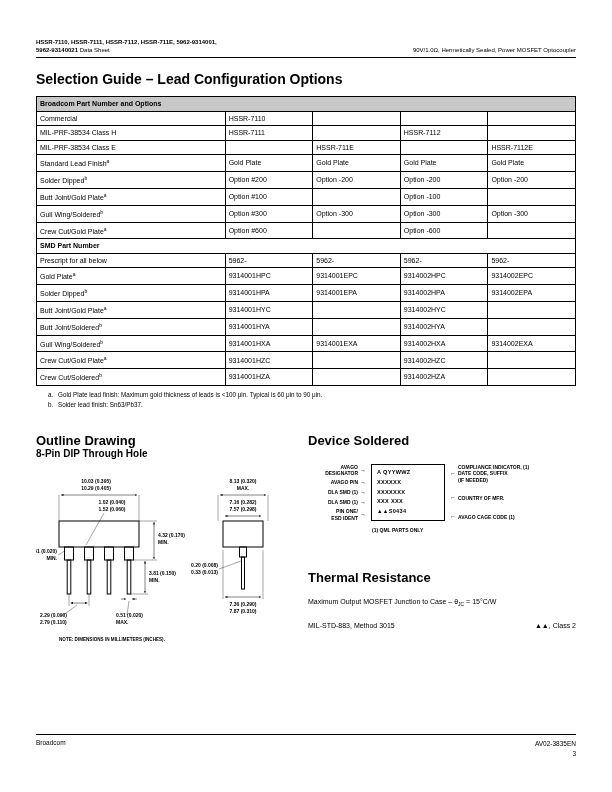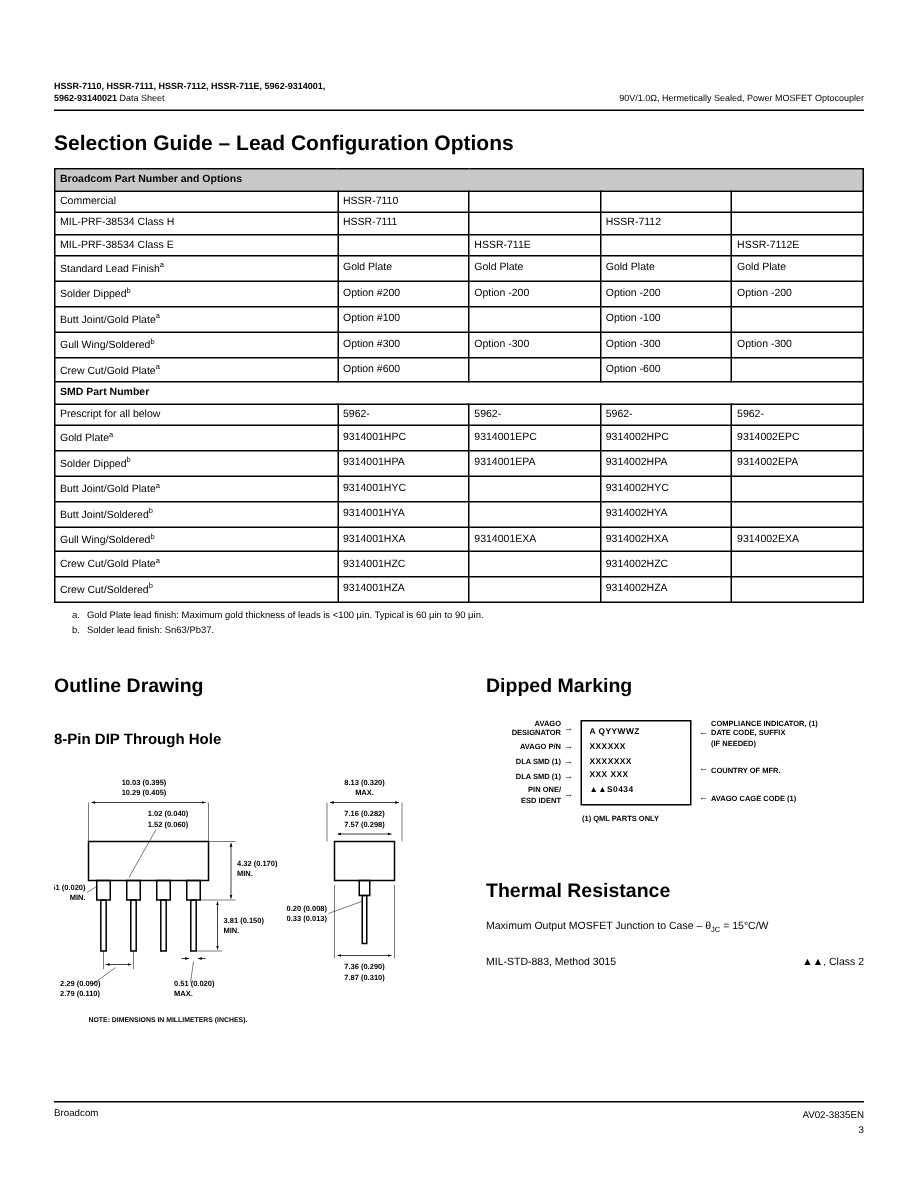--- a/index.html
+++ b/index.html
@@ -1,45 +1,45 @@
 <!DOCTYPE html>
 <html><head>
 <meta charset="utf-8">
 <style>
   * { margin: 0; padding: 0; box-sizing: border-box; }
   html, body { background: #fff; }
   .page {
     width: 612px; height: 792px; background: #fff; color: #000;
     position: relative; margin: 0 auto;
     font-family: "Liberation Sans", sans-serif;
-    padding: 54px 36px 0 36px; overflow: hidden;
+    padding: 38px 36px 0 36px; overflow: hidden;
   }
   
   .doc-header { display: flex; justify-content: space-between; align-items: flex-end; font-size: 6px; line-height: 1.35; }
   .doc-header .lh1, .doc-header .b { font-weight: bold; }
   .doc-header .right { font-size: 6px; }
   .rule { border: none; border-top: 1.3px solid #000; margin-top: 3px; }
   
   .page-title { font-size: 14px; font-weight: bold; margin: 13px 0 9px 0; }
   
   table.sel { width: 100%; border-collapse: collapse; font-size: 7px; }
   table.sel td { border: 1px solid #000; padding: 3px 3px 3.5px 3px; vertical-align: middle; }
   table.sel td.sec { font-weight: bold; }
   table.sel td.shaded { background: #c8c8c8; }
   table.sel sup { font-size: 5px; vertical-align: super; }
   
   .footnotes { margin-top: 4px; font-size: 6.3px; padding-left: 12px; line-height: 1.5; }
   .fn-row { display: flex; }
   .fn-m { width: 10px; flex: none; }
   
-  .two-col { display: flex; gap: 16px; margin-top: 24px; }
+  .two-col { display: flex; margin-top: 24px; }
   .col-left { width: 272px; flex: none; }
   .col-right { flex: 1; }
   h2.sec-heading { font-size: 13px; font-weight: bold; }
-  h3.sub-heading { font-size: 10px; font-weight: bold; margin-top: 24px; }
+  h3.sub-heading { font-size: 10px; font-weight: bold; }
   
   .outline-svg { margin-top: 12px; display: block; }
   .outline-svg text { font-family: "Liberation Sans", sans-serif; font-weight: bold; font-size: 5px; fill: #000; }
   .outline-svg text.note { font-size: 4.6px; }
   .outline-svg .part { fill: none; stroke: #000; stroke-width: 1; }
   .outline-svg .dimline { stroke: #000; stroke-width: 0.5; fill: none; }
   .outline-svg .ext { stroke: #000; stroke-width: 0.35; fill: none; }
   
   .marking { display: flex; gap: 5px; margin-top: 16px; font-weight: bold; }
   .marking-left { width: 58px; flex: none; display: flex; flex-direction: column; justify-content: space-between; }
@@ -305,21 +305,21 @@
 
         <line class="ext" x1="187" y1="79" x2="187" y2="128"></line>
         <line class="ext" x1="227" y1="79" x2="227" y2="128"></line>
         <line class="dimline" x1="189" y1="126" x2="225" y2="126" marker-start="url(#arw)" marker-end="url(#arw)"></line>
         <text x="207" y="135" text-anchor="middle">7.36 (0.290)</text>
         <text x="207" y="142" text-anchor="middle">7.87 (0.310)</text>
       </svg>
     </div>
 
     <div class="col-right">
-      <h2 class="sec-heading">Dipped Marking</h2>
+      <h2 class="sec-heading">Device Soldered</h2>
 
       <div class="marking">
         <div class="marking-left">
             <div class="mk-l"><span>AVAGO
 DESIGNATOR</span><span class="mk-arrow">→</span></div>
             <div class="mk-l"><span>AVAGO P/N</span><span class="mk-arrow">→</span></div>
             <div class="mk-l"><span>DLA SMD (1)</span><span class="mk-arrow">→</span></div>
             <div class="mk-l"><span>DLA SMD (1)</span><span class="mk-arrow">→</span></div>
             <div class="mk-l"><span>PIN ONE/
 ESD IDENT</span><span class="mk-arrow">→</span></div>

